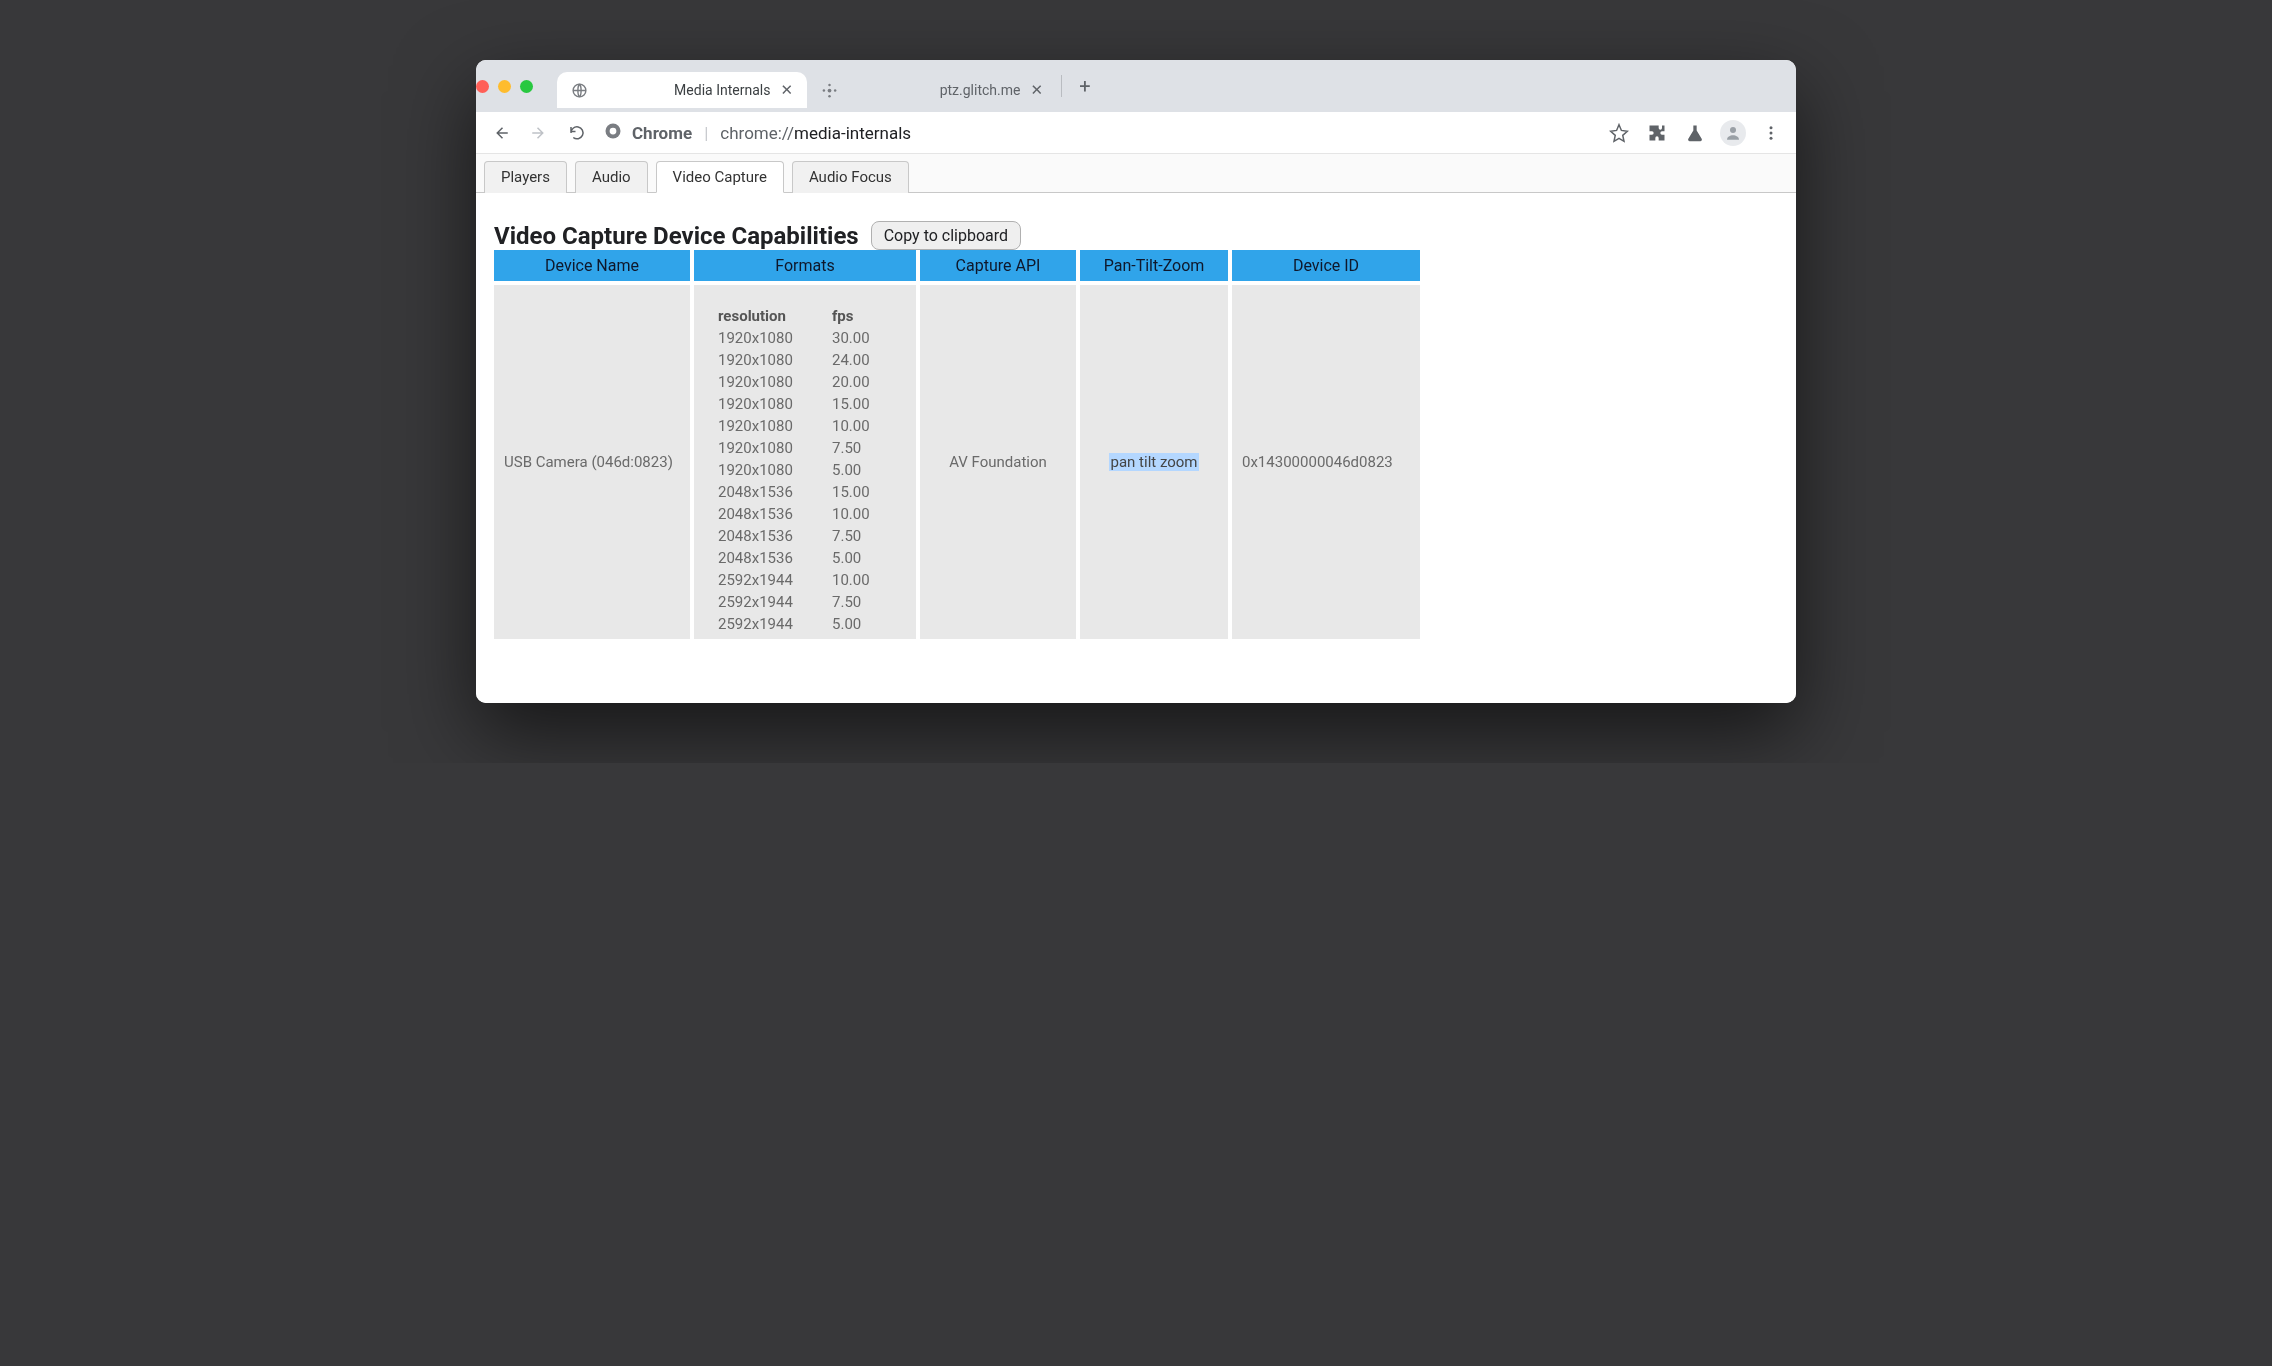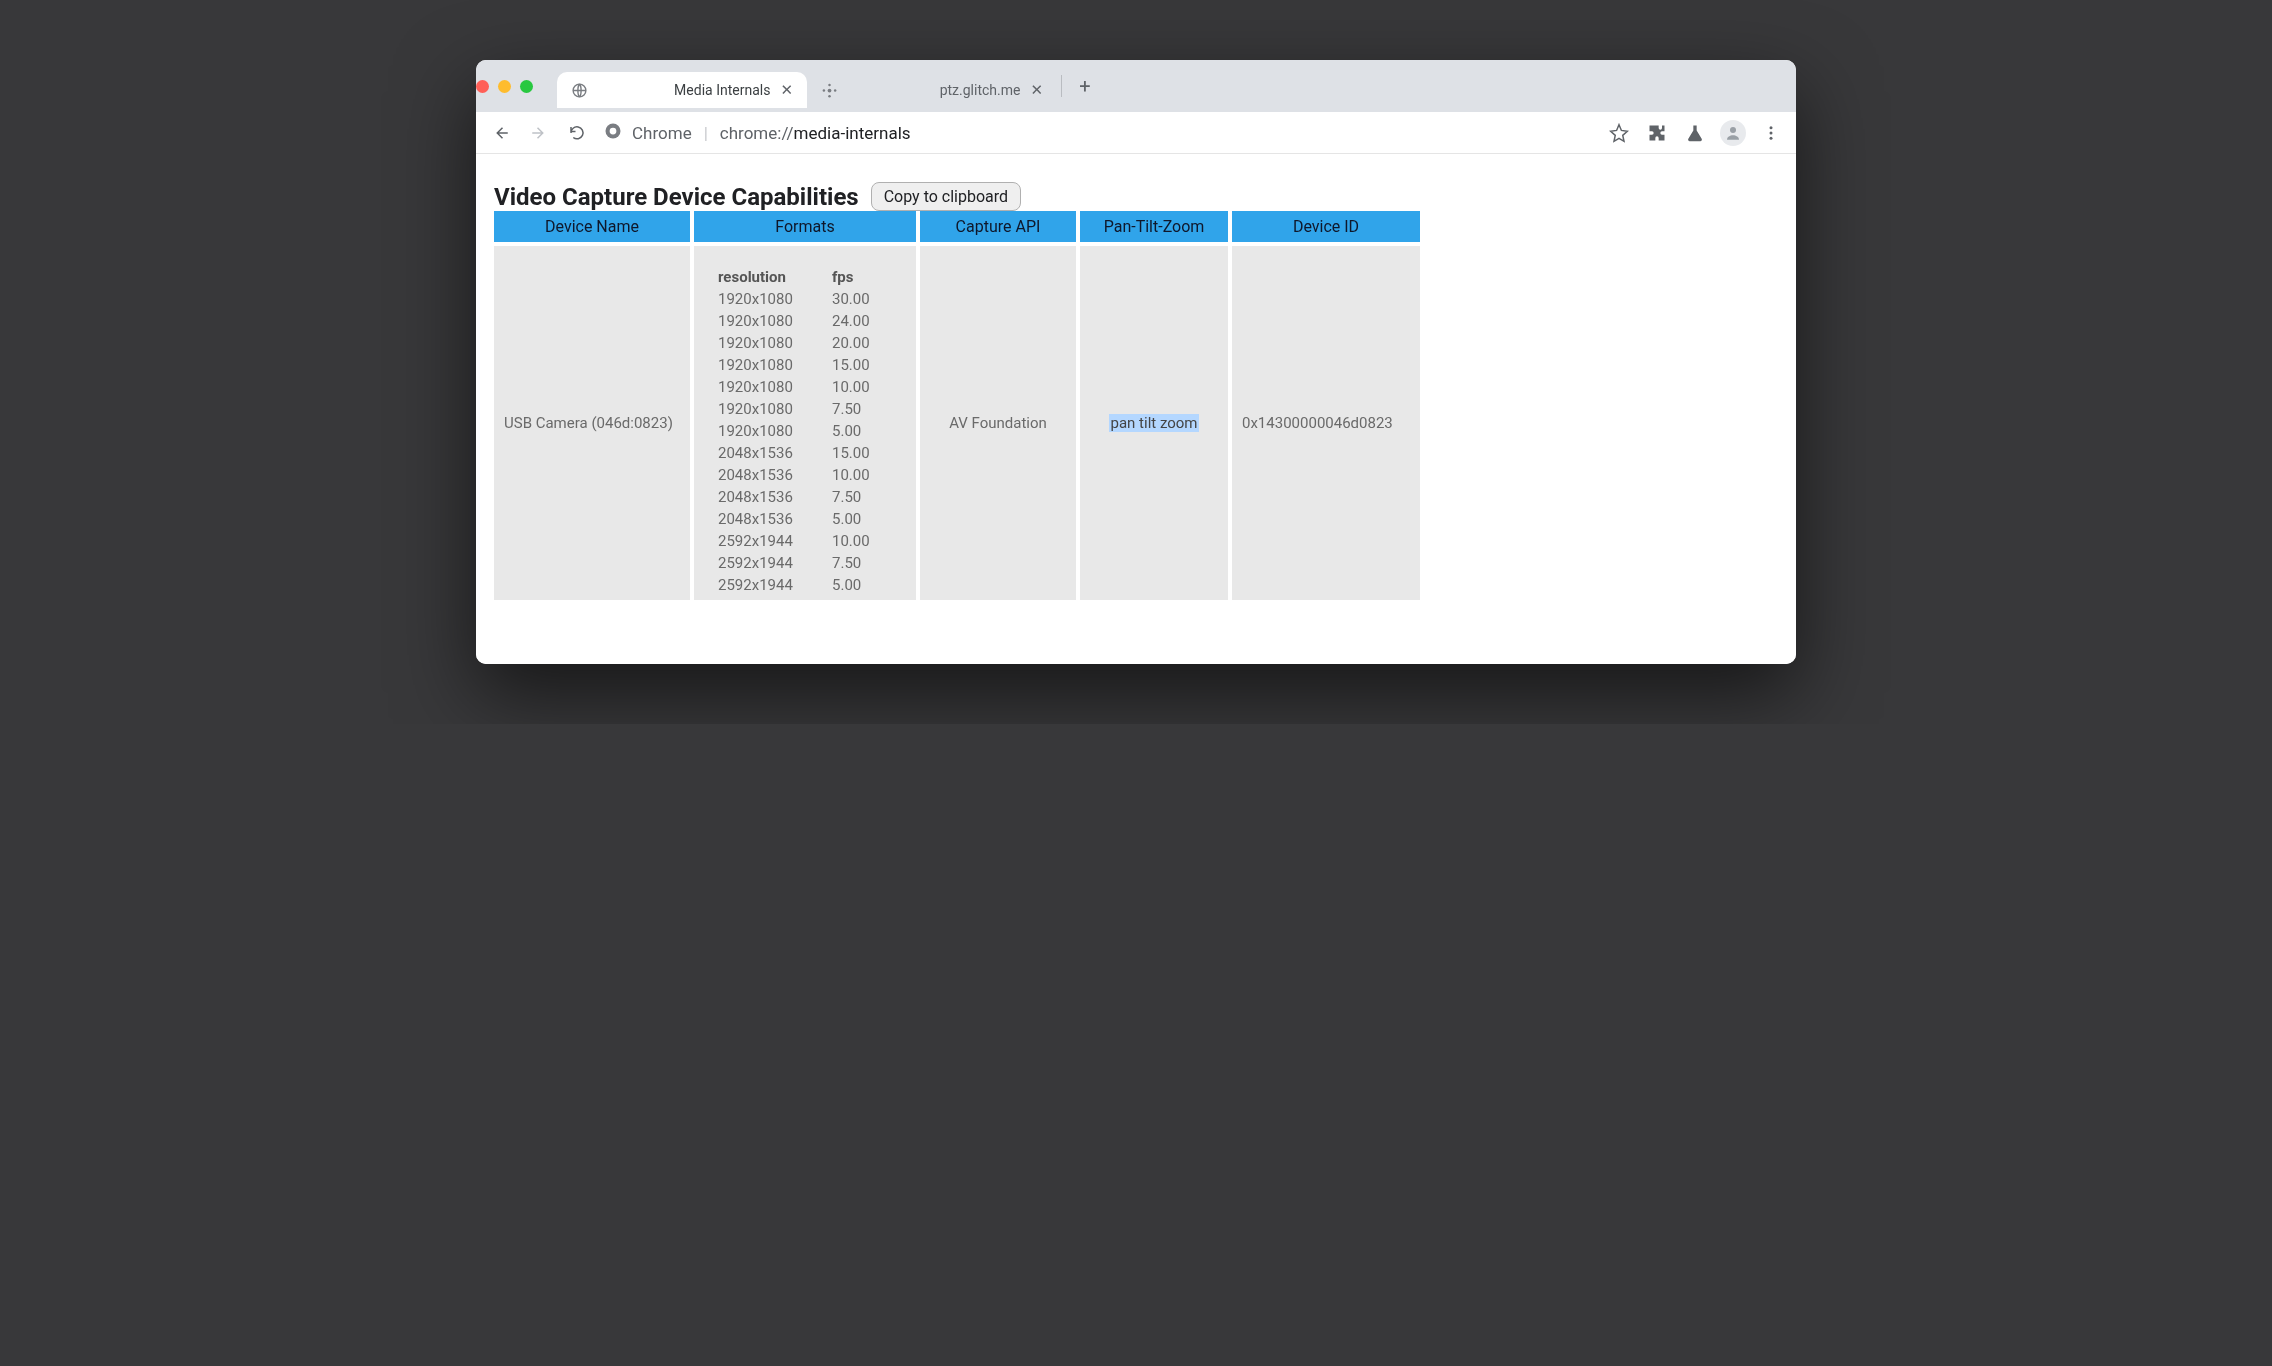--- a/index.html
+++ b/index.html
@@ -124,21 +124,21 @@
 
   .omnibox {
     flex: 0 0 auto;
     display:flex;
     align-items:center;
     gap:10px;
     font-size: 17px;
     color:#5f6368;
     margin-left: 4px;
   }
-  .omnibox .chrome-label { color:#5f6368; }
+  .omnibox .chrome-label { color:#5f6368;font-weight:bold; }
   .omnibox .pipe { color:#c7c9cd; margin:0 2px; }
   .omnibox .url-host { color:#5f6368; }
   .omnibox .url-path { color:#202124; }
   .toolbar-spacer { flex:1; }
   .toolbar-icon {
     width:30px;
     height:30px;
     display:flex;
     align-items:center;
     justify-content:center;
@@ -365,20 +365,34 @@
     </div>
     <div class="toolbar-icon">
       <svg viewBox="0 0 24 24" width="18" height="18">
           <circle cx="12" cy="5" r="2" fill="#5f6368"></circle>
           <circle cx="12" cy="12" r="2" fill="#5f6368"></circle>
           <circle cx="12" cy="19" r="2" fill="#5f6368"></circle>
         </svg>
     </div>
   </div>
 
+  <div class="page-tabs">
+    <div class="page-tab">
+      <span>Players</span>
+    </div>
+    <div class="page-tab">
+      <span>Audio</span>
+    </div>
+    <div class="page-tab selected">
+      <span>Video Capture</span>
+    </div>
+    <div class="page-tab">
+      <span>Audio Focus</span>
+    </div>
+  </div>
 
   <div class="content">
     <div class="heading-row">
       <span class="section-heading">Video Capture Device Capabilities</span>
       <button class="clip-btn">Copy to clipboard</button>
     </div>
 
     <table class="dev-table">
       <colgroup>
         <col class="col-device">

